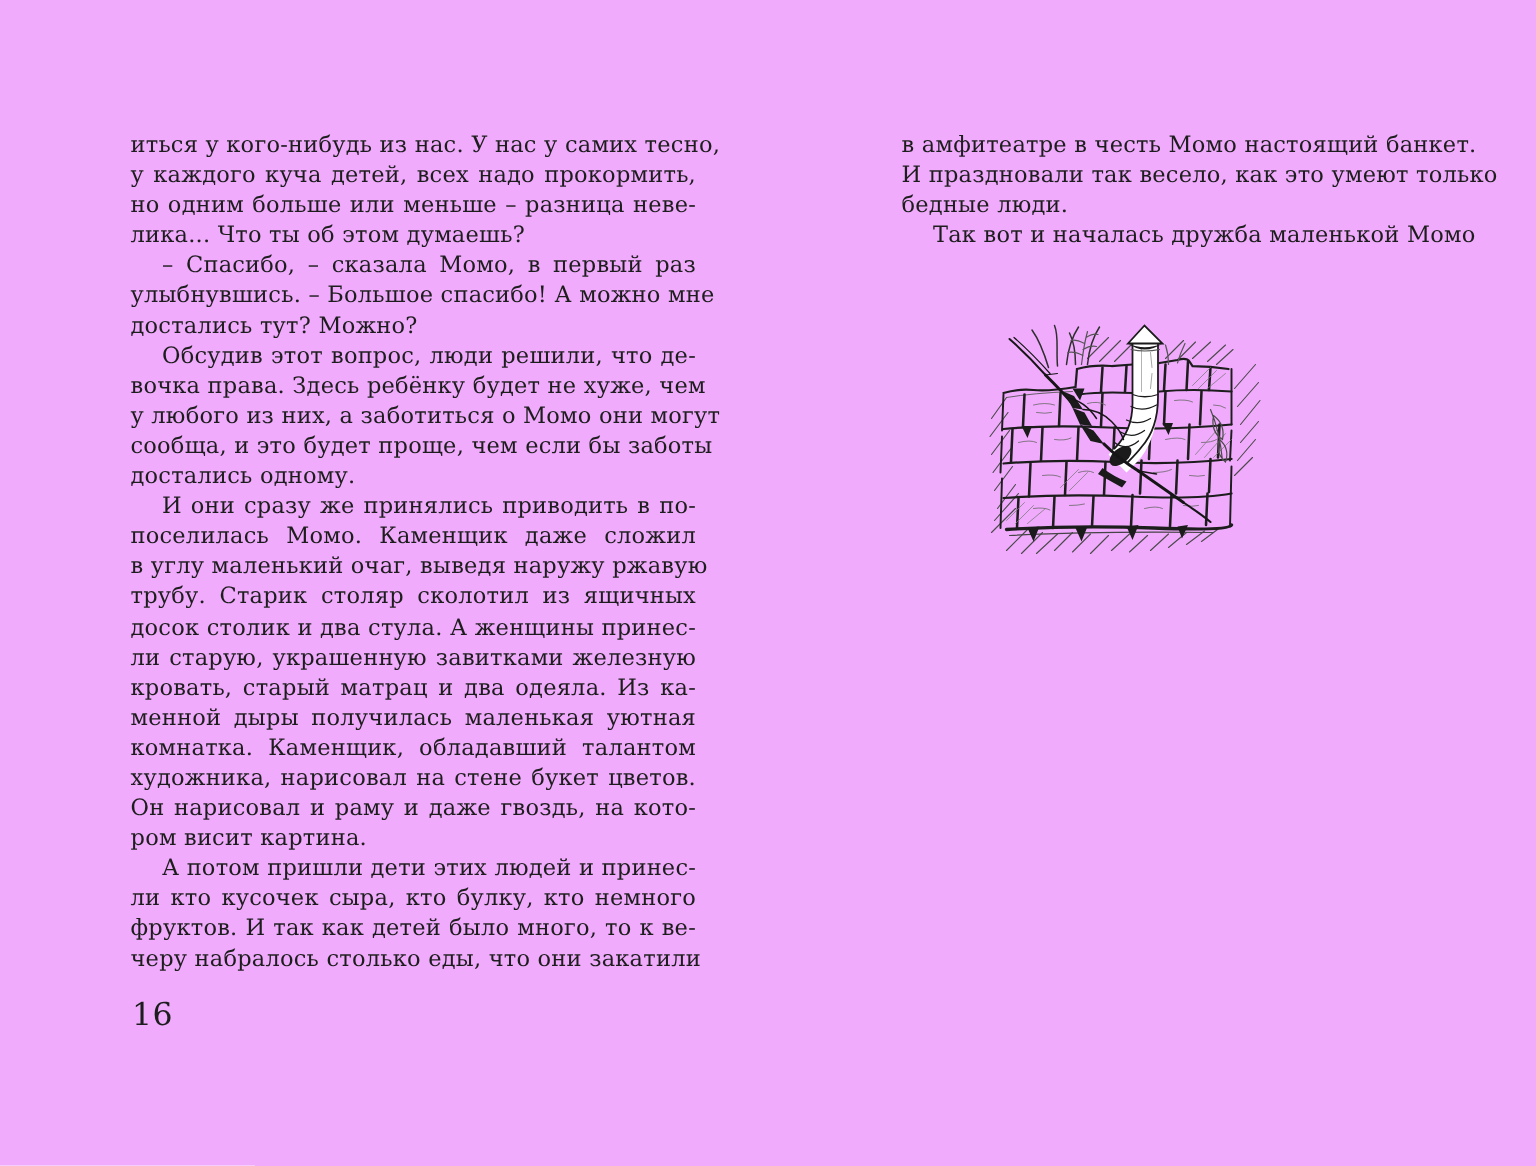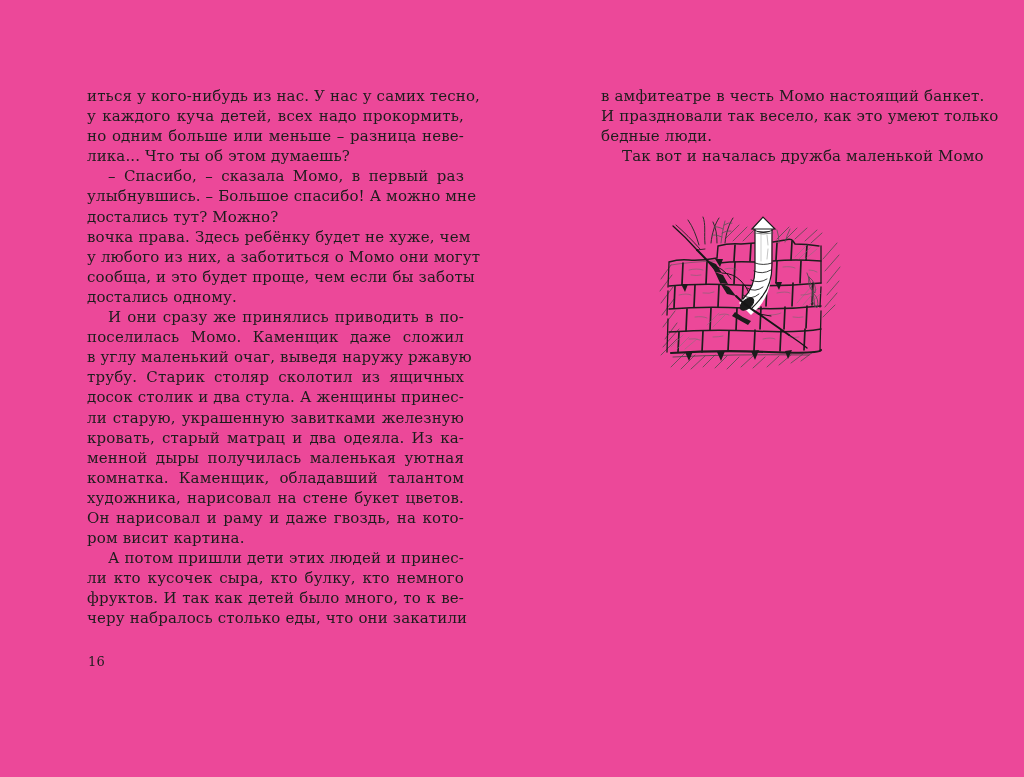--- a/index.html
+++ b/index.html
@@ -11,21 +11,21 @@
     width: 1024px;
     height: 777px;
     font-family: "DejaVu Serif", "Liberation Serif", serif;
     color: #1d1d1d;
     overflow: hidden;
   }
   .spread {
     position: relative;
     width: 1024px;
     height: 777px;
-    background: #ec4899;
+    background: #f0abfc;
   }
   .col {
     position: absolute;
     top: 86px;
     width: 377px;
     font-size: 15px;
     line-height: 20.1px;
     letter-spacing: 0.15px;
   }
   #left-col  { left: 87px; }
@@ -38,22 +38,22 @@
     white-space: nowrap;
   }
   .line.endline {
     text-align-last: left;
     -moz-text-align-last: left;
   }
   .line.indent { text-indent: 21px; }
   .pagenum {
     position: absolute;
     left: 88px;
-    top: 652px;
-    font-size: 13px;
+    top: 666px;
+    font-size: 21px;
     line-height: 20px;
     letter-spacing: 0.3px;
   }
   .illustration {
     position: absolute;
     left: 659px;
     top: 215px;
     width: 184px;
     height: 158px;
   }
@@ -65,20 +65,21 @@
 <div class="spread">
 
   <div class="col" id="left-col">
       <div class="line">иться у кого-нибудь из нас. У нас у самих тесно,</div>
       <div class="line">у каждого куча детей, всех надо прокормить,</div>
       <div class="line">но одним больше или меньше – разница неве-</div>
       <div class="line endline">лика... Что ты об этом думаешь?</div>
       <div class="line indent">– Спасибо, – сказала Момо, в первый раз</div>
       <div class="line">улыбнувшись. – Большое спасибо! А можно мне</div>
       <div class="line endline">достались тут? Можно?</div>
+      <div class="line indent">Обсудив этот вопрос, люди решили, что де-</div>
       <div class="line">вочка права. Здесь ребёнку будет не хуже, чем</div>
       <div class="line">у любого из них, а заботиться о Момо они могут</div>
       <div class="line">сообща, и это будет проще, чем если бы заботы</div>
       <div class="line endline">достались одному.</div>
       <div class="line indent">И они сразу же принялись приводить в по-</div>
       <div class="line">поселилась Момо. Каменщик даже сложил</div>
       <div class="line">в углу маленький очаг, выведя наружу ржавую</div>
       <div class="line">трубу. Старик столяр сколотил из ящичных</div>
       <div class="line">досок столик и два стула. А женщины принес-</div>
       <div class="line">ли старую, украшенную завитками железную</div>

